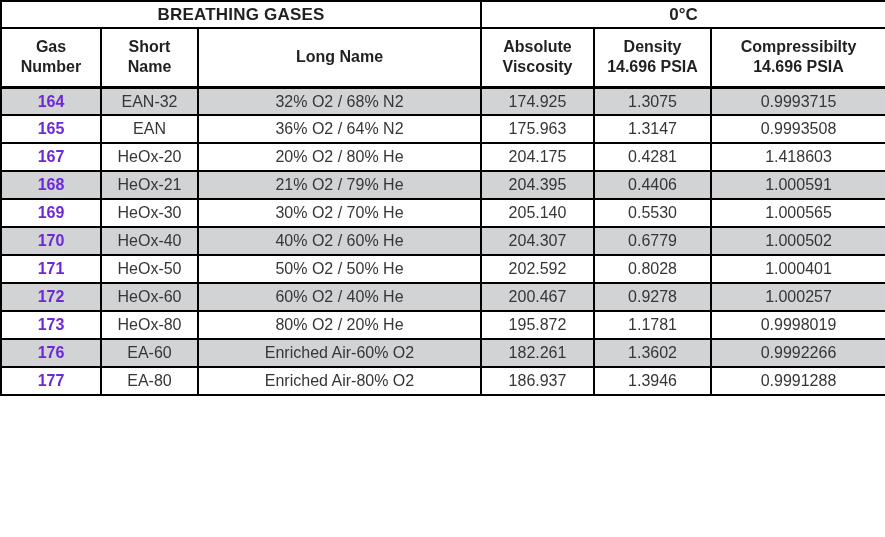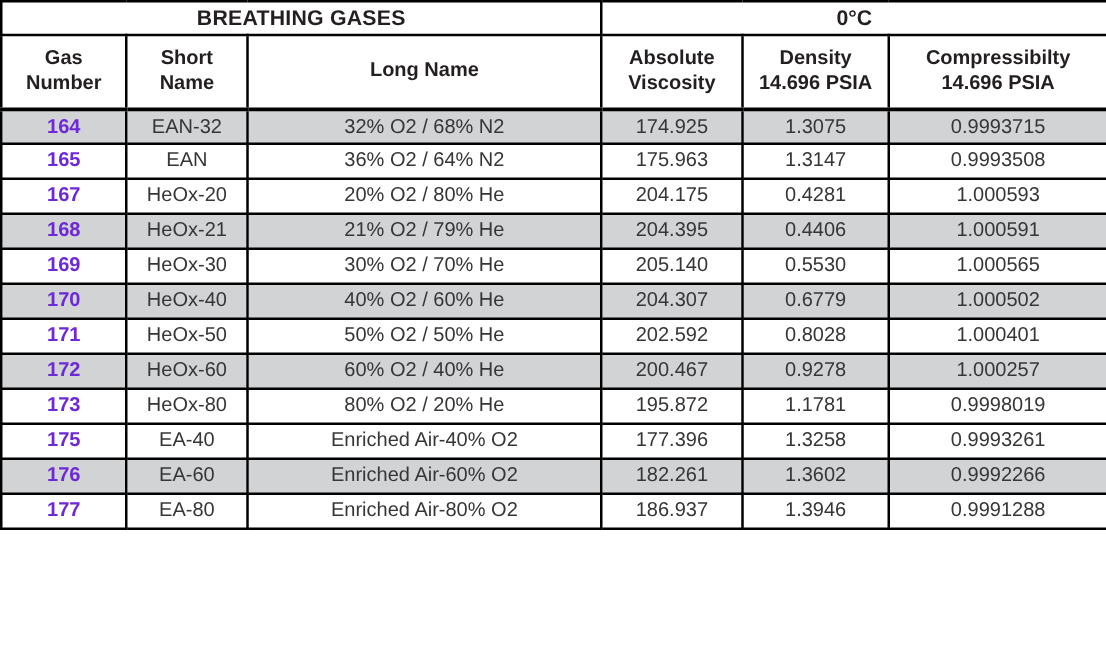--- a/index.html
+++ b/index.html
@@ -110,21 +110,21 @@
           <td>175.963</td>
           <td>1.3147</td>
           <td>0.9993508</td>
         </tr>
         <tr>
           <td class="num">167</td>
           <td>HeOx-20</td>
           <td>20% O2 / 80% He</td>
           <td>204.175</td>
           <td>0.4281</td>
-          <td>1.000593</td>
+          <td>1.418603</td>
         </tr>
         <tr class="shaded">
           <td class="num">168</td>
           <td>HeOx-21</td>
           <td>21% O2 / 79% He</td>
           <td>204.395</td>
           <td>0.4406</td>
           <td>1.000591</td>
         </tr>
         <tr>
@@ -160,28 +160,20 @@
           <td>1.000257</td>
         </tr>
         <tr>
           <td class="num">173</td>
           <td>HeOx-80</td>
           <td>80% O2 / 20% He</td>
           <td>195.872</td>
           <td>1.1781</td>
           <td>0.9998019</td>
         </tr>
-        <tr>
-          <td class="num">175</td>
-          <td>EA-40</td>
-          <td>Enriched Air-40% O2</td>
-          <td>177.396</td>
-          <td>1.3258</td>
-          <td>0.9993261</td>
-        </tr>
         <tr class="shaded">
           <td class="num">176</td>
           <td>EA-60</td>
           <td>Enriched Air-60% O2</td>
           <td>182.261</td>
           <td>1.3602</td>
           <td>0.9992266</td>
         </tr>
         <tr>
           <td class="num">177</td>

